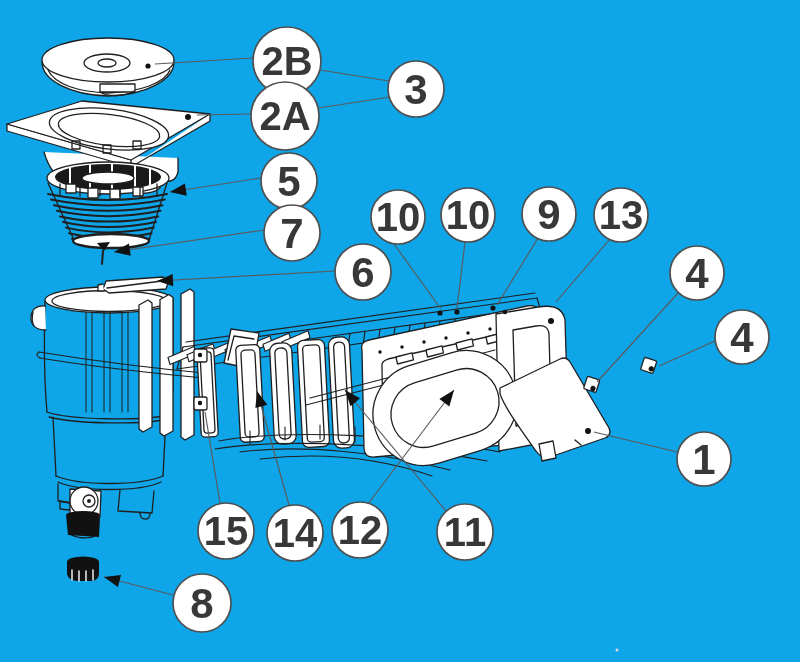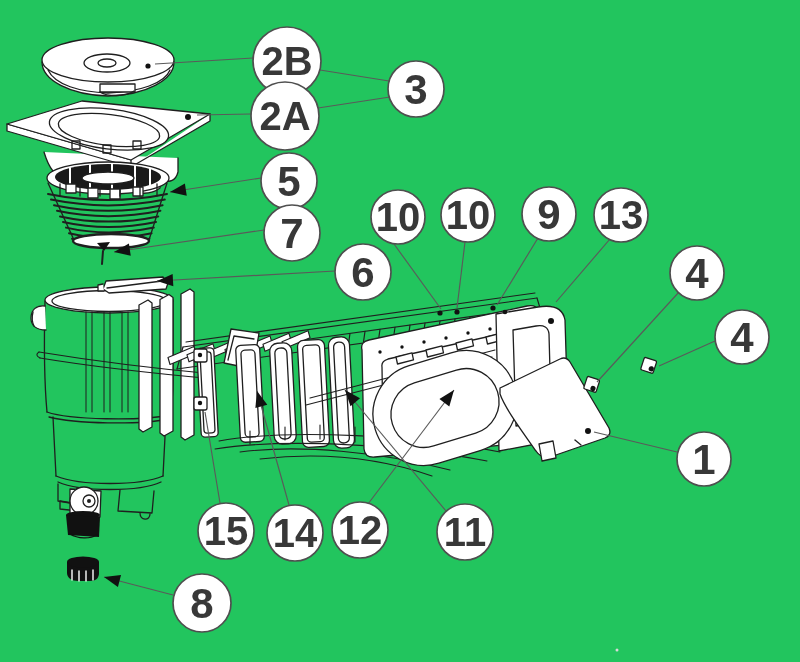--- a/index.html
+++ b/index.html
@@ -1,16 +1,16 @@
 <!DOCTYPE html>
 <html><head>
 <meta charset="utf-8">
 <style>
   html,body{margin:0;padding:0;background:#fff;}
-  .stage{position:relative;width:800px;height:662px;background:#22c55e;overflow:hidden;
+  .stage{position:relative;width:800px;height:662px;background:#0ea5e9;overflow:hidden;
          font-family:"Liberation Sans", sans-serif;}
   svg{display:block;}
   .art path,.art line,.art ellipse,.art rect,.art circle,.art polyline{vector-effect:none;}
 </style>
 </head>
 <body>
 
 <div class="stage">
 <svg id="fig" viewBox="0 0 800 662" width="800" height="662" xmlns="http://www.w3.org/2000/svg">
 

